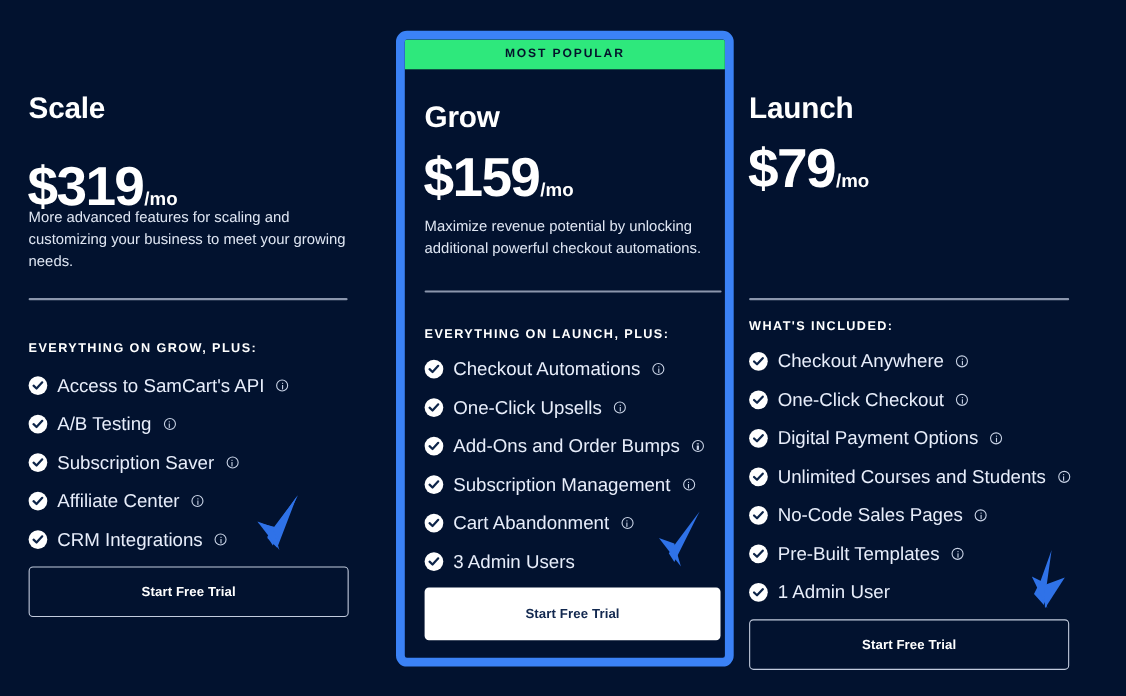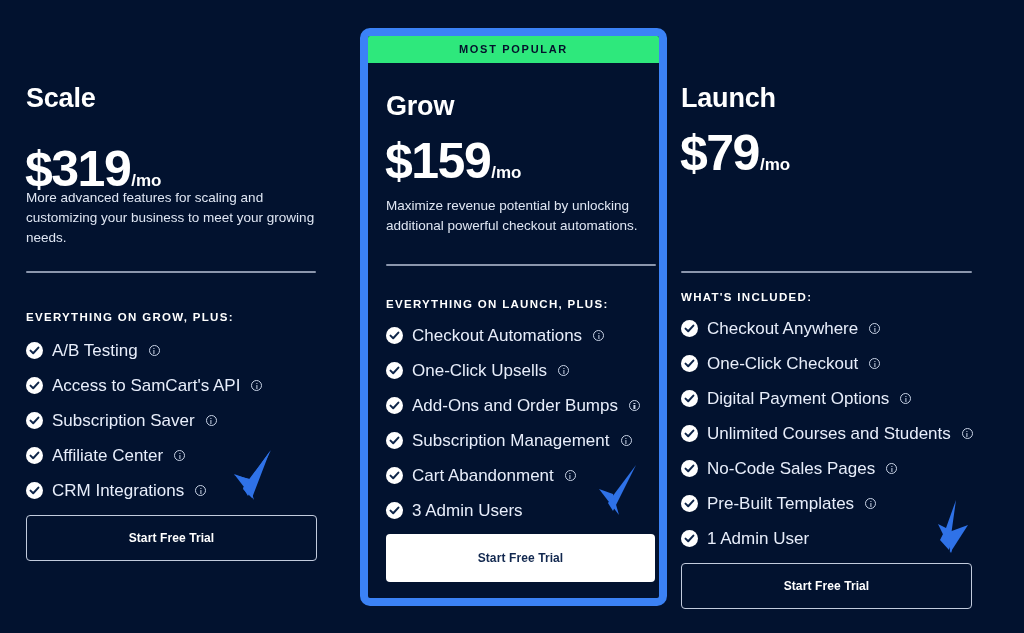--- a/index.html
+++ b/index.html
@@ -263,30 +263,30 @@
 
         <div class="section-title s-sect">EVERYTHING ON GROW, PLUS:</div>
 
         <ul class="features s-feats">
           <li class="feature">
             <span class="check-icon">
               <svg width="11" height="11" viewBox="0 0 11 11">
                   <path d="M1.5 5.6 L4.2 8.2 L9.4 2.6" stroke="#0d2448" stroke-width="2" fill="none" stroke-linecap="round" stroke-linejoin="round"></path>
                 </svg>
             </span>
+            <span class="feature-label">Access to SamCart's API</span>
+            <span class="info-icon"></span>
+          </li>
+          <li class="feature">
+            <span class="check-icon">
+              <svg width="11" height="11" viewBox="0 0 11 11">
+                  <path d="M1.5 5.6 L4.2 8.2 L9.4 2.6" stroke="#0d2448" stroke-width="2" fill="none" stroke-linecap="round" stroke-linejoin="round"></path>
+                </svg>
+            </span>
             <span class="feature-label">A/B Testing</span>
-            <span class="info-icon"></span>
-          </li>
-          <li class="feature">
-            <span class="check-icon">
-              <svg width="11" height="11" viewBox="0 0 11 11">
-                  <path d="M1.5 5.6 L4.2 8.2 L9.4 2.6" stroke="#0d2448" stroke-width="2" fill="none" stroke-linecap="round" stroke-linejoin="round"></path>
-                </svg>
-            </span>
-            <span class="feature-label">Access to SamCart's API</span>
             <span class="info-icon"></span>
           </li>
           <li class="feature">
             <span class="check-icon">
               <svg width="11" height="11" viewBox="0 0 11 11">
                   <path d="M1.5 5.6 L4.2 8.2 L9.4 2.6" stroke="#0d2448" stroke-width="2" fill="none" stroke-linecap="round" stroke-linejoin="round"></path>
                 </svg>
             </span>
             <span class="feature-label">Subscription Saver</span>
             <span class="info-icon"></span>

